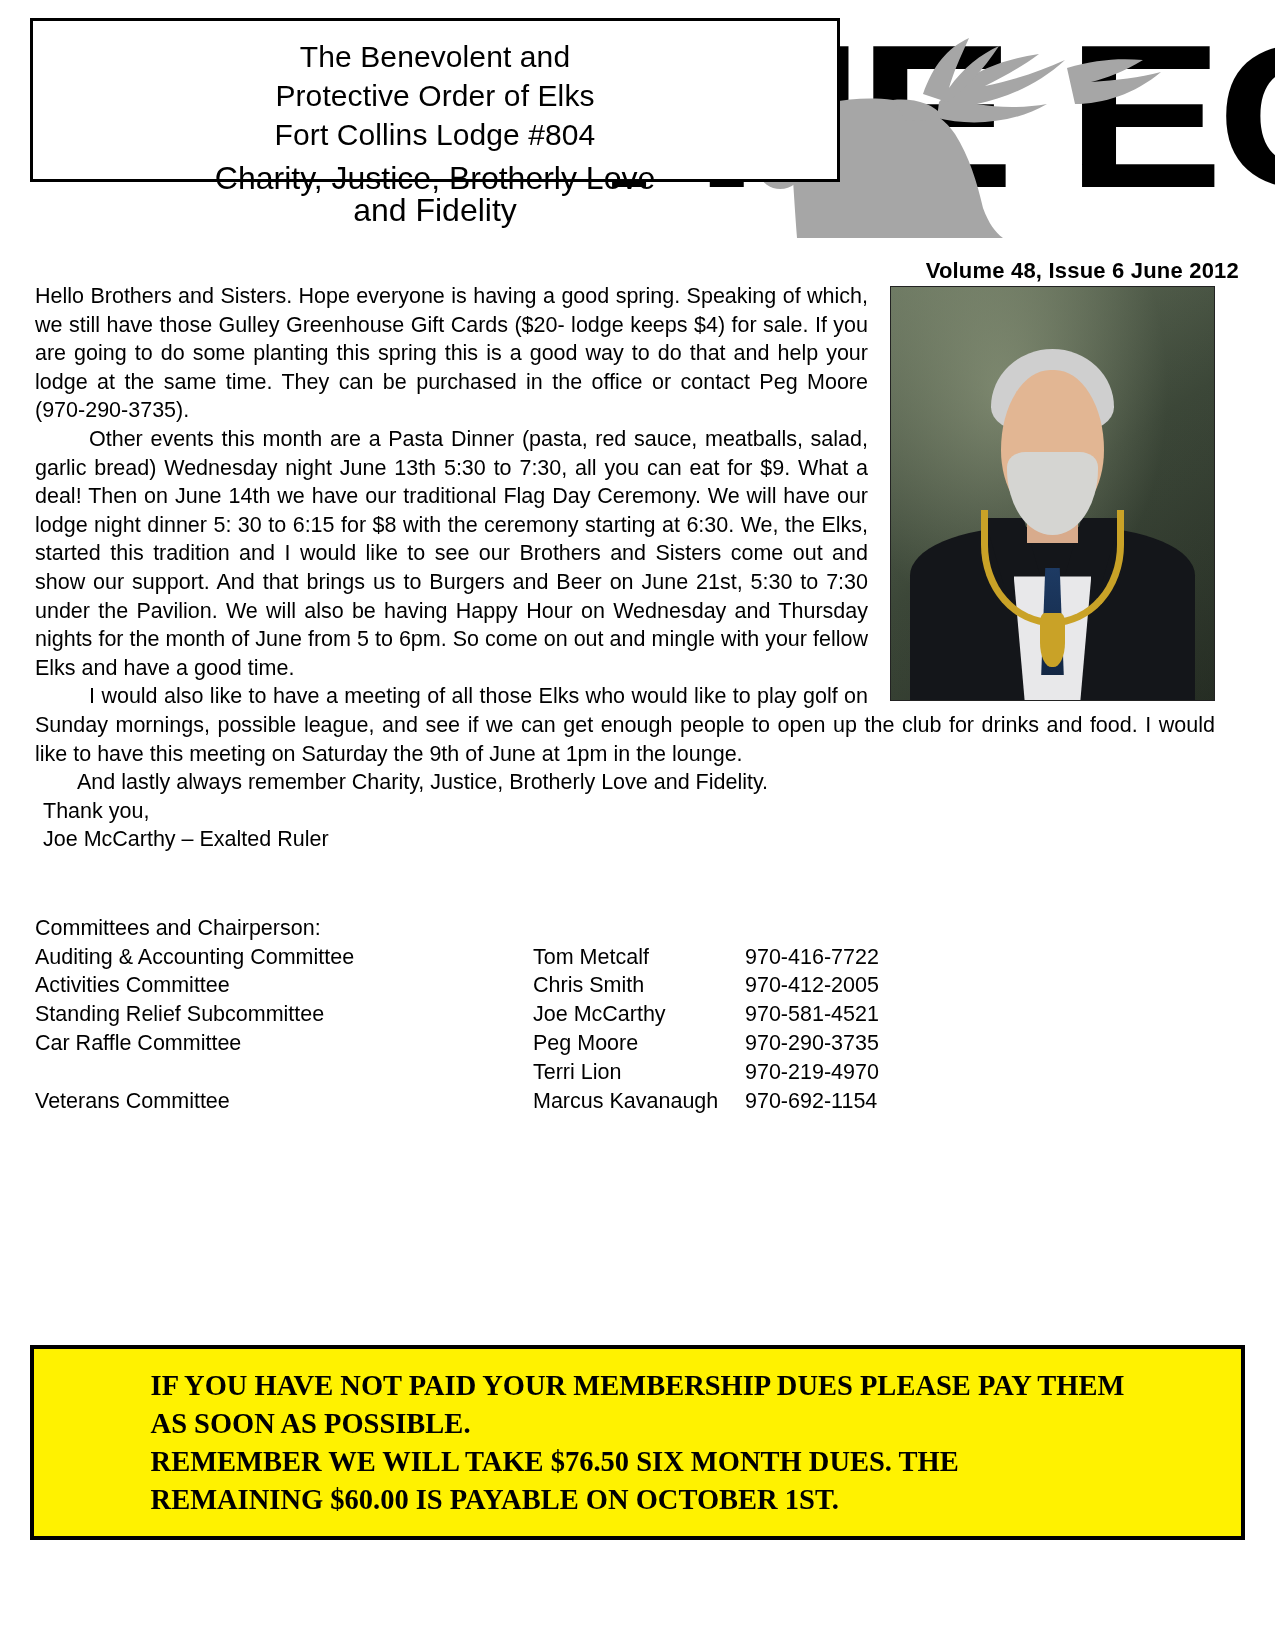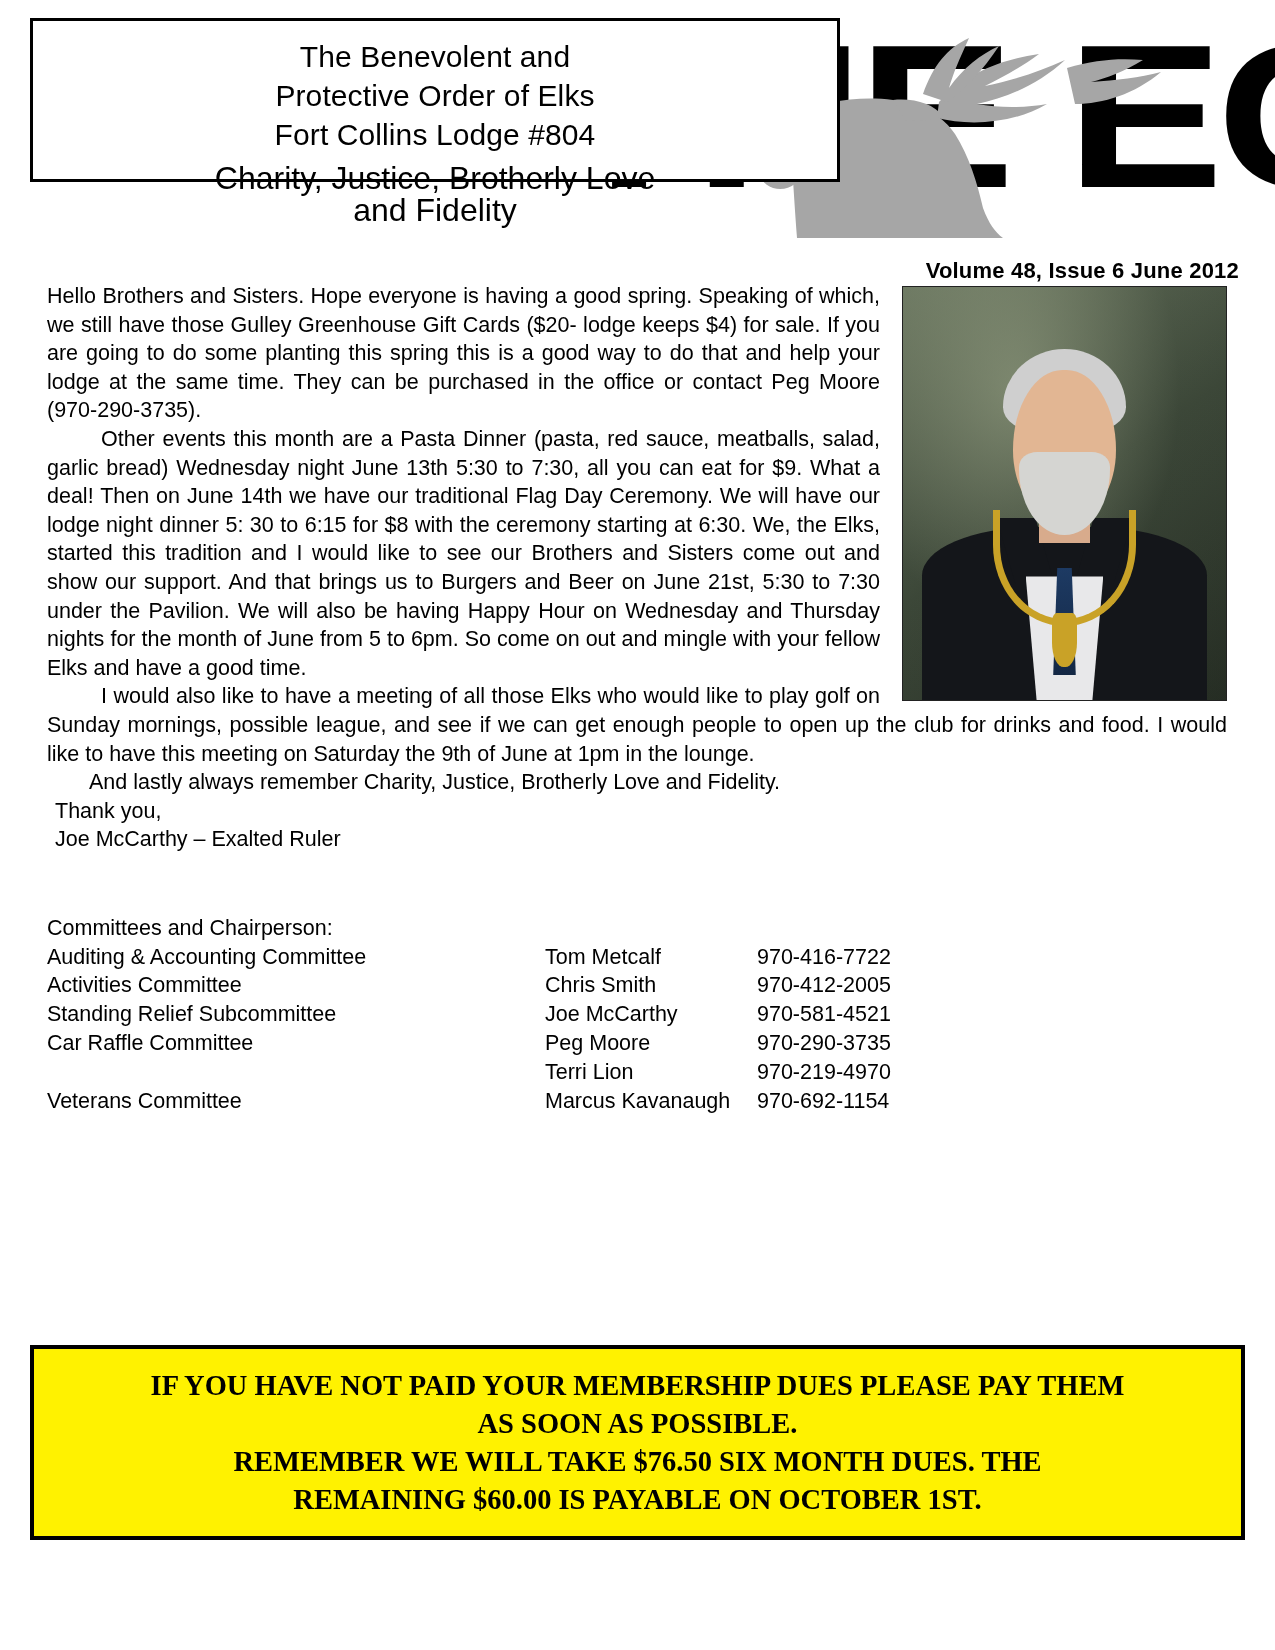--- a/index.html
+++ b/index.html
@@ -86,21 +86,21 @@
     right: 18px;
     top: 250px;
     font-size: 22px;
     font-weight: bold;
     letter-spacing: 0.2px;
   }
 
   
   .content {
     position: absolute;
-    left: 47px;
+    left: 35px;
     top: 282px;
     width: 1180px;
   }
   .photo {
     float: right;
     width: 325px;
     height: 415px;
     margin: 4px 0 6px 22px;
     border: 1px solid #222;
     box-sizing: border-box;
@@ -223,21 +223,21 @@
     box-sizing: border-box;
     display: flex;
     align-items: center;
     justify-content: center;
   }
   .notice-inner {
     font-family: "Liberation Serif", serif;
     font-weight: bold;
     font-size: 28.5px;
     line-height: 38px;
-    text-align: center;
+    text-align: left;
     padding: 0 18px;
   }
 </style>
 </head>
 <body>
 
 <div class="masthead">
 
   <div class="echo-wrap">
     <div class="echo-text">THE ECHO</div>

